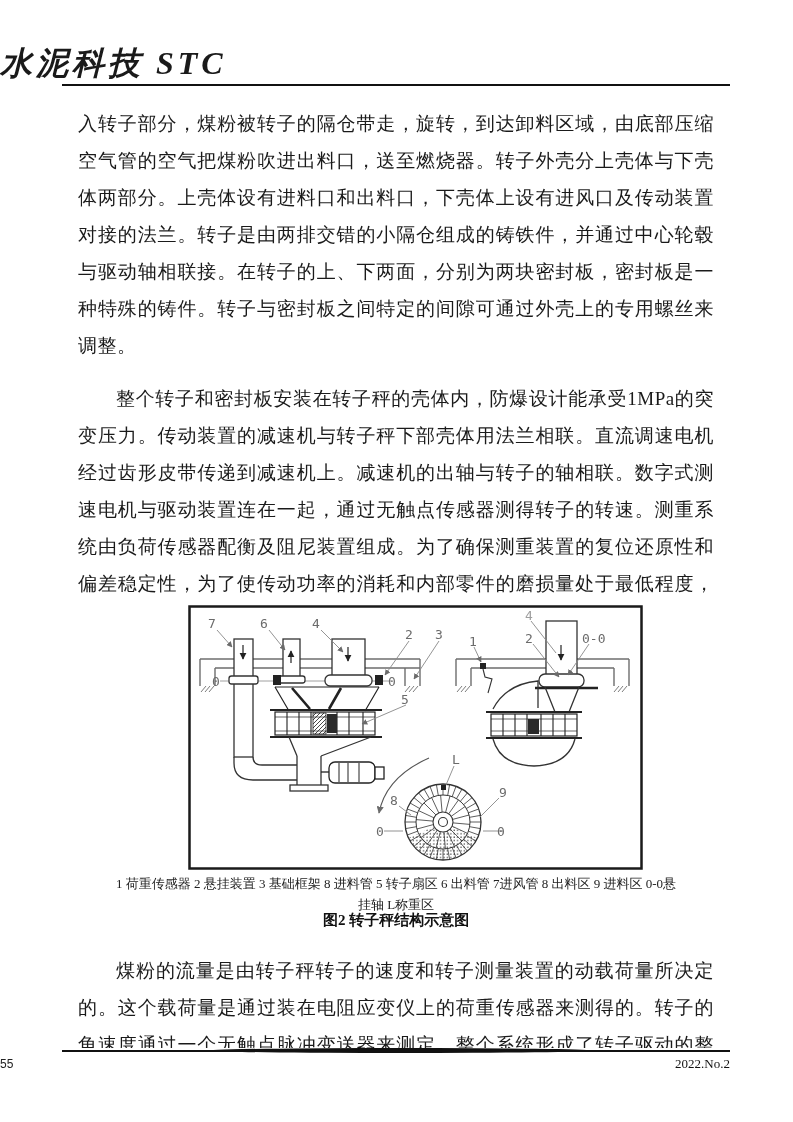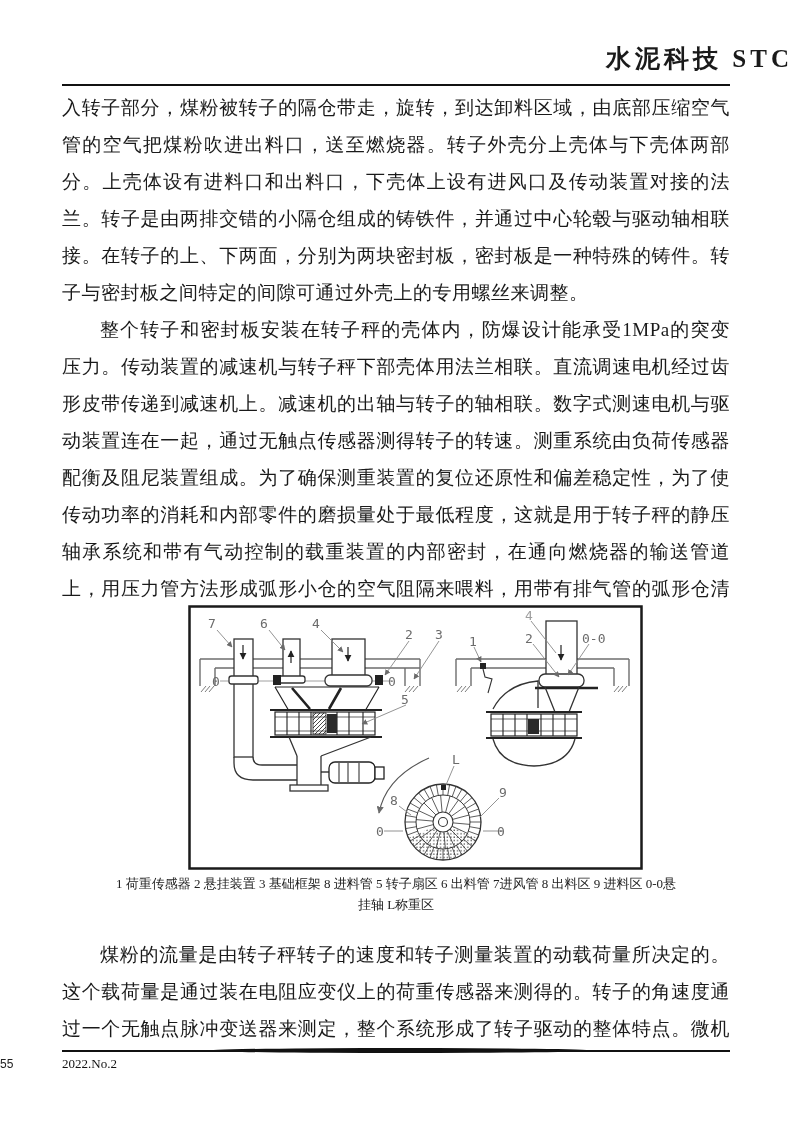--- a/index.html
+++ b/index.html
@@ -2,30 +2,31 @@
 <html><head>
 <meta charset="utf-8">
 <style>
   html,body{margin:0;padding:0;background:#888;}
   .page{
     position:relative;width:793px;height:1122px;background:#fff;
     margin:0 auto;overflow:hidden;
     font-family:"Liberation Serif","DejaVu Serif",serif;color:#1a1a1a;
   }
   .journal-title{
-    position:absolute;top:42px;left:0;width:100%;text-align:right;
-    font-size:25px;letter-spacing:4px;font-weight:600;
+    position:absolute;top:42px;left:0;width:100%;text-align:left;
+    font-size:32px;letter-spacing:4px;font-weight:600;
     font-family:"Liberation Serif","DejaVu Serif",serif;
+    font-style:italic;
   }
   .header-rule{position:absolute;top:84px;left:62px;width:668px;height:2px;background:#111;}
   .content{
     position:absolute;left:62px;top:89px;width:668px;height:516px;overflow:hidden;
   }
   .content p, .content2 p{
-    margin:0;font-size:19px;line-height:37px;text-align:justify;
+    margin:16px;font-size:19px;line-height:37px;text-align:justify;
     text-justify:inter-character;letter-spacing:0.5px;
   }
   .indent{text-indent:2em;}
   .figure-box{position:absolute;left:188px;top:605px;width:455px;height:265px;}
   .figure-box svg{display:block;width:455px;height:265px;}
   .legend{
     position:absolute;left:62px;top:873px;width:668px;text-align:center;
     font-size:13px;line-height:21px;color:#222;
   }
   .caption{
@@ -33,21 +34,21 @@
     font-size:15px;font-weight:bold;color:#111;
   }
   .content2{position:absolute;left:62px;top:936px;width:668px;height:112px;overflow:hidden;}
   .footer-rule{position:absolute;top:1050px;left:62px;width:668px;height:2px;background:#111;}
   .footer-rule-bulge{position:absolute;top:1048px;left:210px;width:380px;height:5px;background:#111;border-radius:50%;}
   .page-number{
     position:absolute;top:1057px;left:0;width:100%;text-align:left;
     font-size:12px;font-family:"Liberation Sans","DejaVu Sans",sans-serif;color:#222;
   }
   .issue{
-    position:absolute;top:1056px;left:62px;width:668px;
+    position:absolute;top:1056px;left:62px;width:668px;text-align:right;
     font-size:13px;color:#111;
   }
   .co{font-family:"DejaVu Sans Mono","Liberation Mono",monospace;font-size:13px;fill:#6b6b6b;}
 </style>
 </head>
 <body>
 
 <div class="page">
 
   <div class="journal-title">水泥科技 STC</div>
@@ -243,20 +244,21 @@
         <text class="co" x="188" y="231">0</text>
         <text class="co" x="309" y="231">0</text>
       </g>
     </svg>
   </div>
 
   <div class="legend">
     <div>1 荷重传感器  2 悬挂装置  3 基础框架  8 进料管  5 转子扇区  6 出料管  7进风管  8 出料区  9 进料区  0-0悬</div>
     <div>挂轴  L称重区</div>
   </div>
+  <div class="caption">图2 转子秤结构示意图</div>
 
   <div class="content2">
     <p class="indent">煤粉的流量是由转子秤转子的速度和转子测量装置的动载荷量所决定的。这个载荷量是通过装在电阻应变仪上的荷重传感器来测得的。转子的角速度通过一个无触点脉冲变送器来测定，整个系统形成了转子驱动的整体特点。微机处理器</p>
   </div>
 
   <div class="footer-rule-bulge"></div>
   <div class="footer-rule"></div>
   <div class="page-number">55</div>
   <div class="issue">2022.No.2</div>
 

